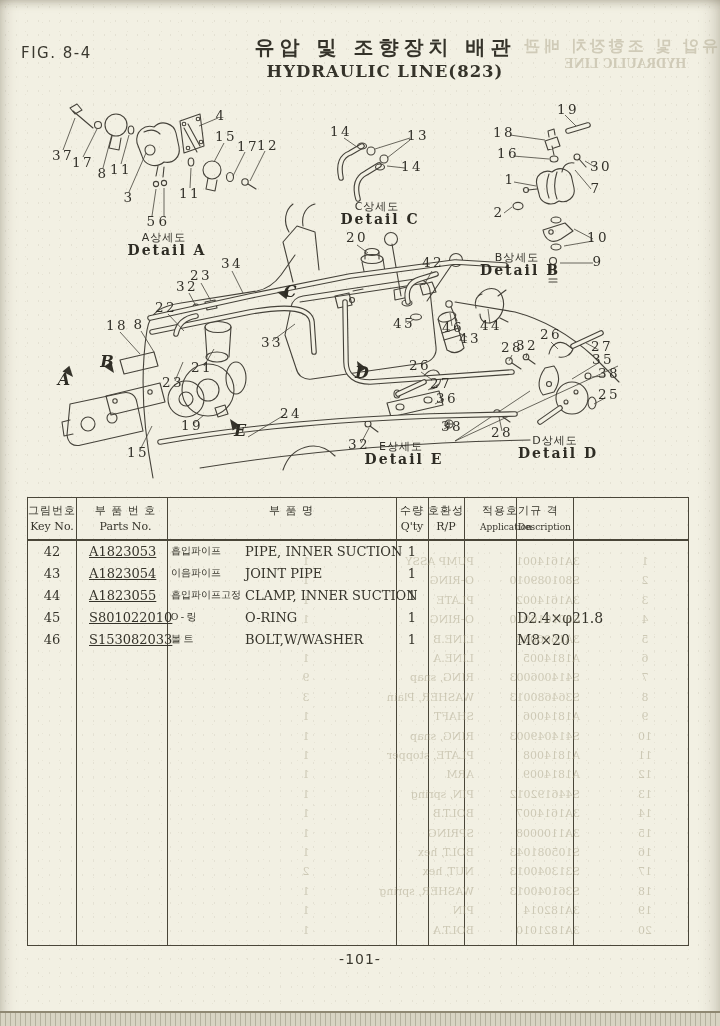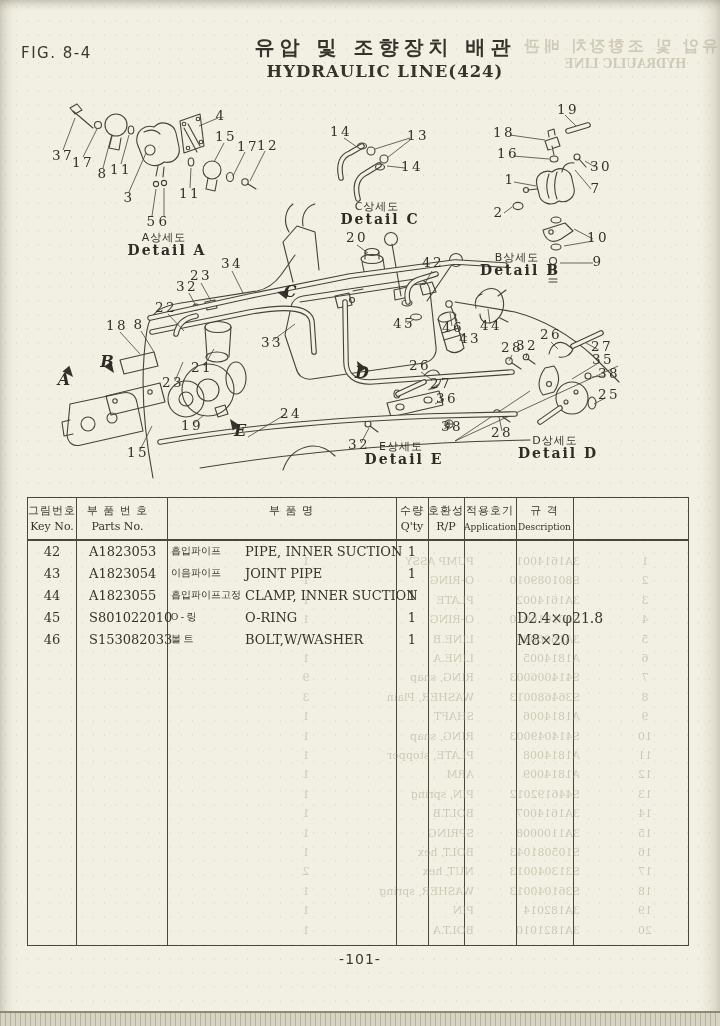--- a/index.html
+++ b/index.html
@@ -46,21 +46,21 @@
   .vline{position:absolute;top:0;bottom:0;width:1px;background:#4a4639;}
   .hdr-bottom{position:absolute;left:0;right:0;top:41px;height:2px;background:#4a4639;}
   .hcell{position:absolute;top:0;height:41px;text-align:center;}
   .hcell .kr{display:block;font-family:"DejaVu Sans",sans-serif;font-size:11px;margin-top:5px;
         letter-spacing:1px;white-space:nowrap;}
   .hcell .en{display:block;font-size:11px;margin-top:2px;white-space:nowrap;}
   .hcell.small .en{font-size:9px;margin-top:4px;}
   .trow{position:absolute;left:0;width:100%;height:22px;font-size:13px;}
   .tcell{position:absolute;white-space:nowrap;}
   .c-key{left:0;width:48px;text-align:center;}
-  .c-no{left:61px;}
+  .c-no{left:61px;text-decoration:underline;}
   .c-kr{left:143px;font-family:Liberation Serif, serif;font-size:10px;}
   .c-en{left:217px;}
   .c-qty{left:368px;width:32px;text-align:center;}
   .c-desc{left:489px;font-size:14px;}
   
   #ghosts{position:absolute;inset:0;z-index:1;pointer-events:none;}
   .grow{position:absolute;left:0;width:100%;height:18px;color:#a29a7f;opacity:.45;
         font-family:"DejaVu Serif",serif;font-size:11px;}
   .grow span{position:absolute;display:inline-block;transform:scaleX(-1);white-space:nowrap;}
   .g-qty{left:268px;width:20px;text-align:center;}
@@ -72,21 +72,21 @@
 </style>
 </head>
 <body>
 
 <div class="page">
   <div class="speckle"></div>
 
   <div class="fig-label">FIG. 8-4</div>
   <div class="title">
     <div class="title-kr">유압 및 조향장치 배관</div>
-    <div class="title-en">HYDRAULIC LINE(424)</div>
+    <div class="title-en">HYDRAULIC LINE(823)</div>
   </div>
   <div class="ghost-title">
     <div class="gk">유압 및 조향장치 배관</div>
     <div class="ge">HYDRAULIC LINE</div>
   </div>
 
   <svg id="diagram" width="720" height="1026" viewBox="0 0 720 1026">
 
     <g class="ink">
       <path d="M73,111 l20,17"></path>
@@ -470,36 +470,36 @@
     <div class="vline" style="left:368px"></div>
     <div class="vline" style="left:400px"></div>
     <div class="vline" style="left:436px"></div>
     <div class="vline" style="left:488px"></div>
     <div class="vline" style="left:545px"></div>
     <div class="hdr-bottom"></div>
     <div class="hcell" style="left:0;width:48px">
       <span class="kr">그림번호</span>
       <span class="en">Key No.</span>
     </div>
-    <div class="hcell" style="left:44px;width:91px">
+    <div class="hcell" style="left:52px;width:91px">
       <span class="kr">부 품 번 호</span>
       <span class="en">Parts No.</span>
     </div>
     <div class="hcell" style="left:149px;width:229px">
       <span class="kr">부      품      명</span>
     </div>
     <div class="hcell" style="left:368px;width:32px">
       <span class="kr">수량</span>
       <span class="en">Q'ty</span>
     </div>
     <div class="hcell" style="left:400px;width:36px">
       <span class="kr">호환성</span>
       <span class="en">R/P</span>
     </div>
-    <div class="hcell small" style="left:436px;width:52px">
+    <div class="hcell small" style="left:452px;width:52px">
       <span class="kr">적용호기</span>
       <span class="en">Application</span>
     </div>
     <div class="hcell small" style="left:488px;width:57px">
       <span class="kr">규 격</span>
       <span class="en">Description</span>
     </div>
     <div id="tbody">
         <div class="trow" style="top: 46px;">
           <span class="tcell c-key">42</span>

